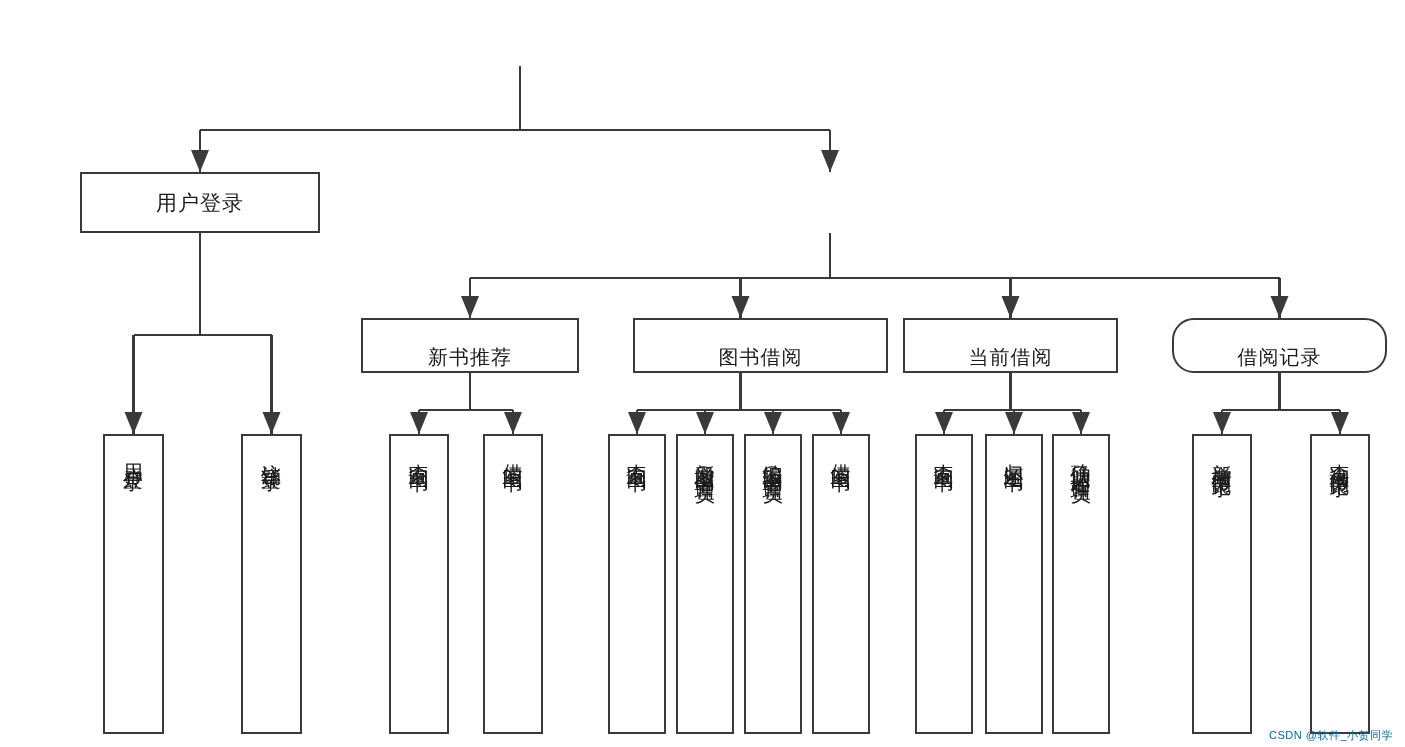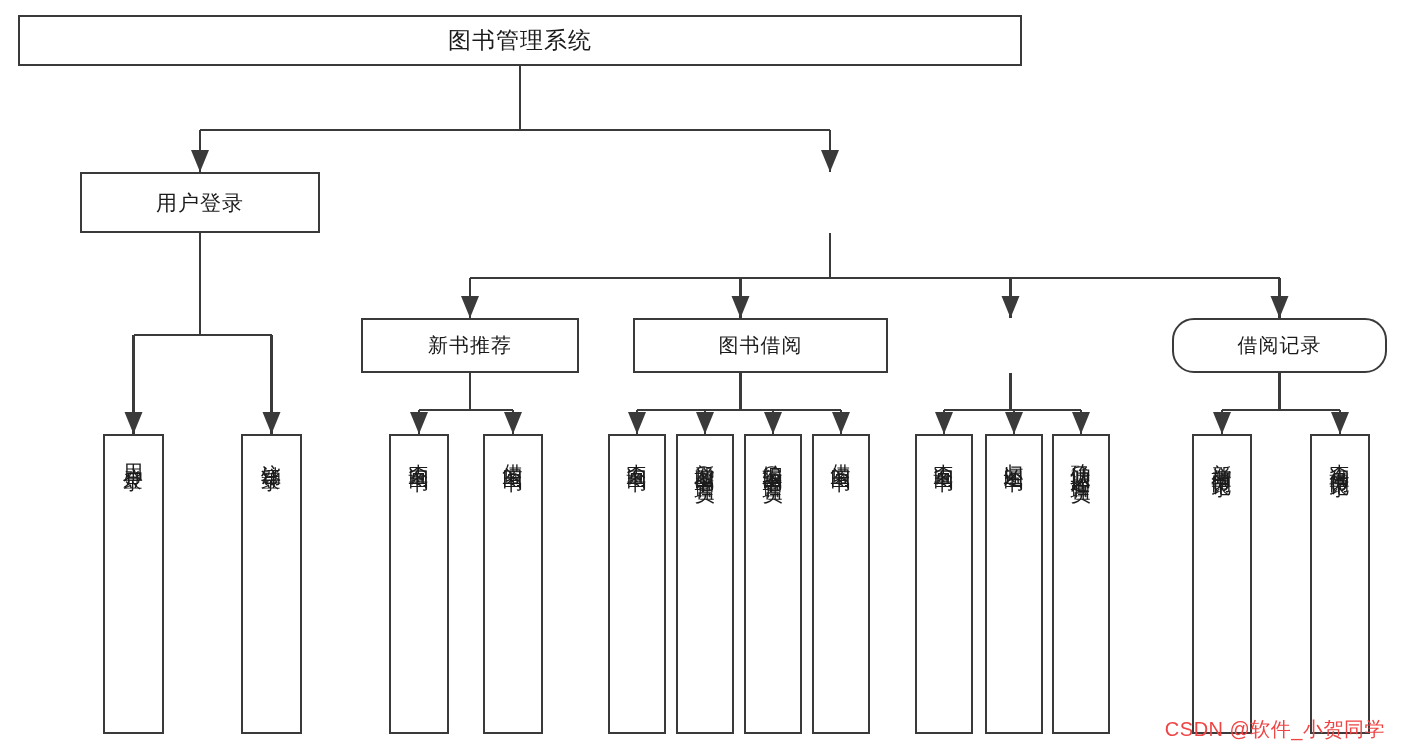--- a/index.html
+++ b/index.html
@@ -38,43 +38,44 @@
     z-index: 2;
   }
   .node.root {
     font-size: 23px;
   }
   .node.l1 {
     font-size: 21px;
   }
   .node.l2 {
     font-size: 20px;
+    align-items: flex-end;
   }
   .node.leaf {
     font-size: 20px;
     align-items: flex-start;
     padding-top: 12px;
   }
   .vtext {
     writing-mode: vertical-rl;
     text-orientation: upright;
     letter-spacing: 3px;
     line-height: 1;
     white-space: nowrap;
   }
   .htext {
     white-space: nowrap;
     letter-spacing: 1px;
   }
   #watermark {
     position: absolute;
-    right: 20px;
+    right: 12px;
     bottom: 4px;
-    font-size: 20px;
-    color: #ef4444;
+    font-size: 11px;
+    color: #0369a1;
     letter-spacing: 0.5px;
     white-space: nowrap;
     z-index: 5;
   }
 </style>
 </head>
 <body>
 
 <div id="canvas">
 
@@ -126,33 +127,33 @@
       <line x1="1081" y1="410" x2="1081" y2="434" stroke="#3a3a3a" stroke-width="2.6" shape-rendering="crispEdges"></line>
       <polygon points="1072,412 1090,412 1081,434" fill="#3a3a3a"></polygon>
       <line x1="1279.5" y1="373" x2="1279.5" y2="410" stroke="#3a3a3a" stroke-width="2.6" shape-rendering="crispEdges"></line>
       <line x1="1222" y1="410" x2="1340" y2="410" stroke="#3a3a3a" stroke-width="2.6" shape-rendering="crispEdges"></line>
       <line x1="1222" y1="410" x2="1222" y2="434" stroke="#3a3a3a" stroke-width="2.6" shape-rendering="crispEdges"></line>
       <polygon points="1213,412 1231,412 1222,434" fill="#3a3a3a"></polygon>
       <line x1="1340" y1="410" x2="1340" y2="434" stroke="#3a3a3a" stroke-width="2.6" shape-rendering="crispEdges"></line>
       <polygon points="1331,412 1349,412 1340,434" fill="#3a3a3a"></polygon>
     </svg>
 
-  <div class="node root" style="left: 18px; top: 15px; width: 1004px; height: 51px;">
-    <span class="htext">图书管理系统</span>
-  </div>
 
   <div class="node l1" style="left: 80px; top: 172px; width: 240px; height: 61px;">
     <span class="htext">用户登录</span>
   </div>
 
   <div class="node l2" style="left: 361px; top: 318px; width: 218px; height: 55px;">
     <span class="htext">新书推荐</span>
   </div>
   <div class="node l2" style="left: 633px; top: 318px; width: 255px; height: 55px;">
     <span class="htext">图书借阅</span>
+  </div>
+  <div class="node l2" style="left: 903px; top: 318px; width: 215px; height: 55px;">
+    <span class="htext">当前借阅</span>
   </div>
   <div class="node l2" style="left: 1172px; top: 318px; width: 215px; height: 55px; border-radius: 22px;">
     <span class="htext">借阅记录</span>
   </div>
 
   <div class="node leaf" style="left: 103px; top: 434px; width: 61px; height: 300px;">
     <span class="vtext">用户登录</span>
   </div>
   <div class="node leaf" style="left: 241px; top: 434px; width: 61px; height: 300px;">
     <span class="vtext">注销登录</span>

